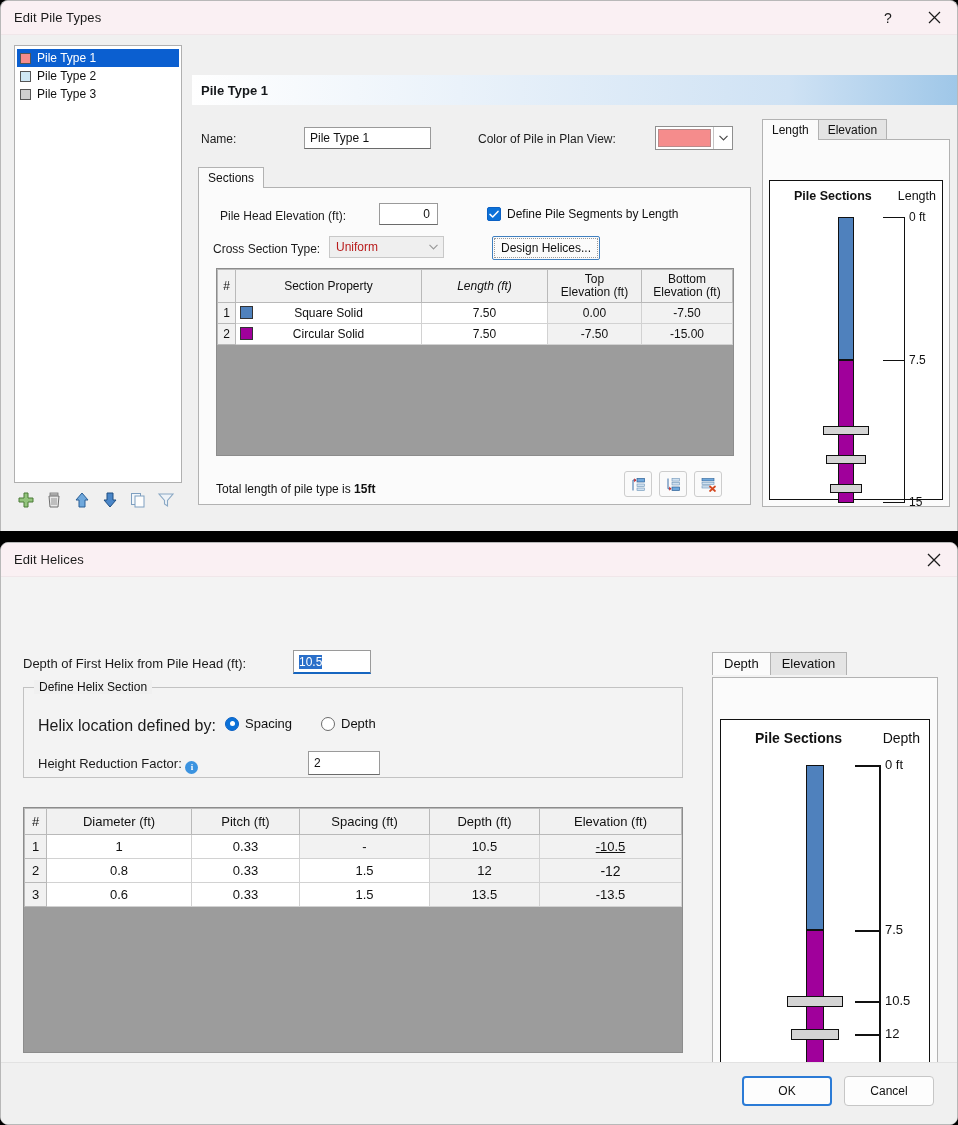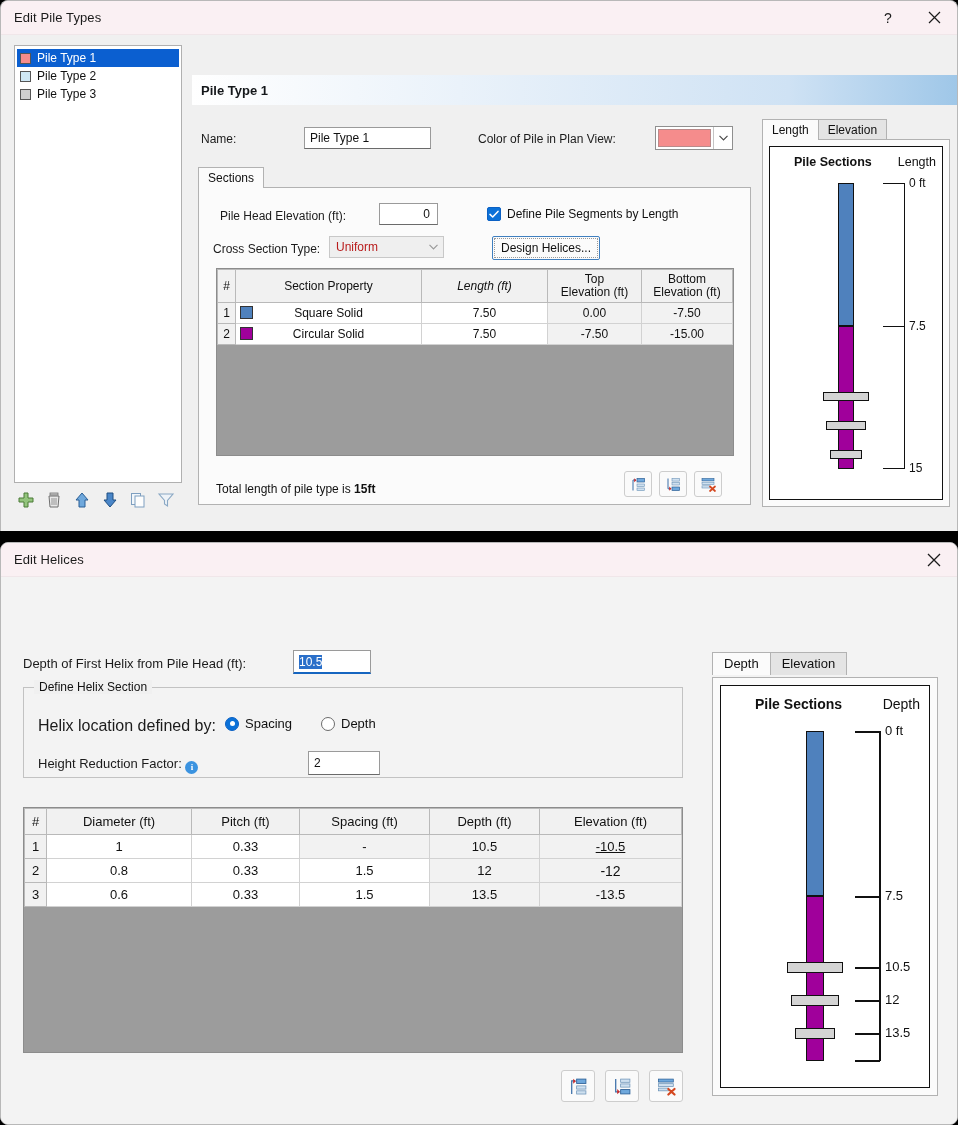--- a/index.html
+++ b/index.html
@@ -285,21 +285,21 @@
   .info-icon {
     width: 13px; height: 13px; border-radius: 50%;
     background: #3b93e0; color: #fff;
     font-size: 9px; font-weight: bold;
     display: inline-flex; align-items: center; justify-content: center;
     font-family: "Liberation Serif", serif;
     vertical-align: -2px;
   }
 
   
-  .diagram { position: relative; background: #fff; }
+  .diagram { position: relative; background: #fff; margin-top: 34px; }
   .diag-title {
     position: absolute; font-weight: bold; font-size: 12.5px;
     color: #111;
   }
   .pile-seg { position: absolute; border: 1px solid #111; }
   .helix {
     position: absolute; background: #d4d4d4; border: 1px solid #111;
   }
   .tick-line { position: absolute; background: #111; }
   .tick-label { position: absolute; font-size: 12px; color: #111; }
@@ -683,14 +683,18 @@
         <div class="tick-line" style="left:134px;top:374px;width:25px;height:1.5px;"></div>
 
         <div class="tick-label" style="left:164px;top:37px;font-size:13px;">0 ft</div>
         <div class="tick-label" style="left:164px;top:202px;font-size:13px;">7.5</div>
         <div class="tick-label" style="left:164px;top:273px;font-size:13px;">10.5</div>
         <div class="tick-label" style="left:164px;top:306px;font-size:13px;">12</div>
         <div class="tick-label" style="left:164px;top:339px;font-size:13px;">13.5</div>
       </div>
     </div>
 
+    <div class="footer">
+      <div class="btn focused" style="position:absolute;left:741px;top:13px;width:90px;height:30px;">OK</div>
+      <div class="btn" style="position:absolute;left:843px;top:13px;width:90px;height:30px;">Cancel</div>
+    </div>
   </div>
 </div>
 
 </body></html>

